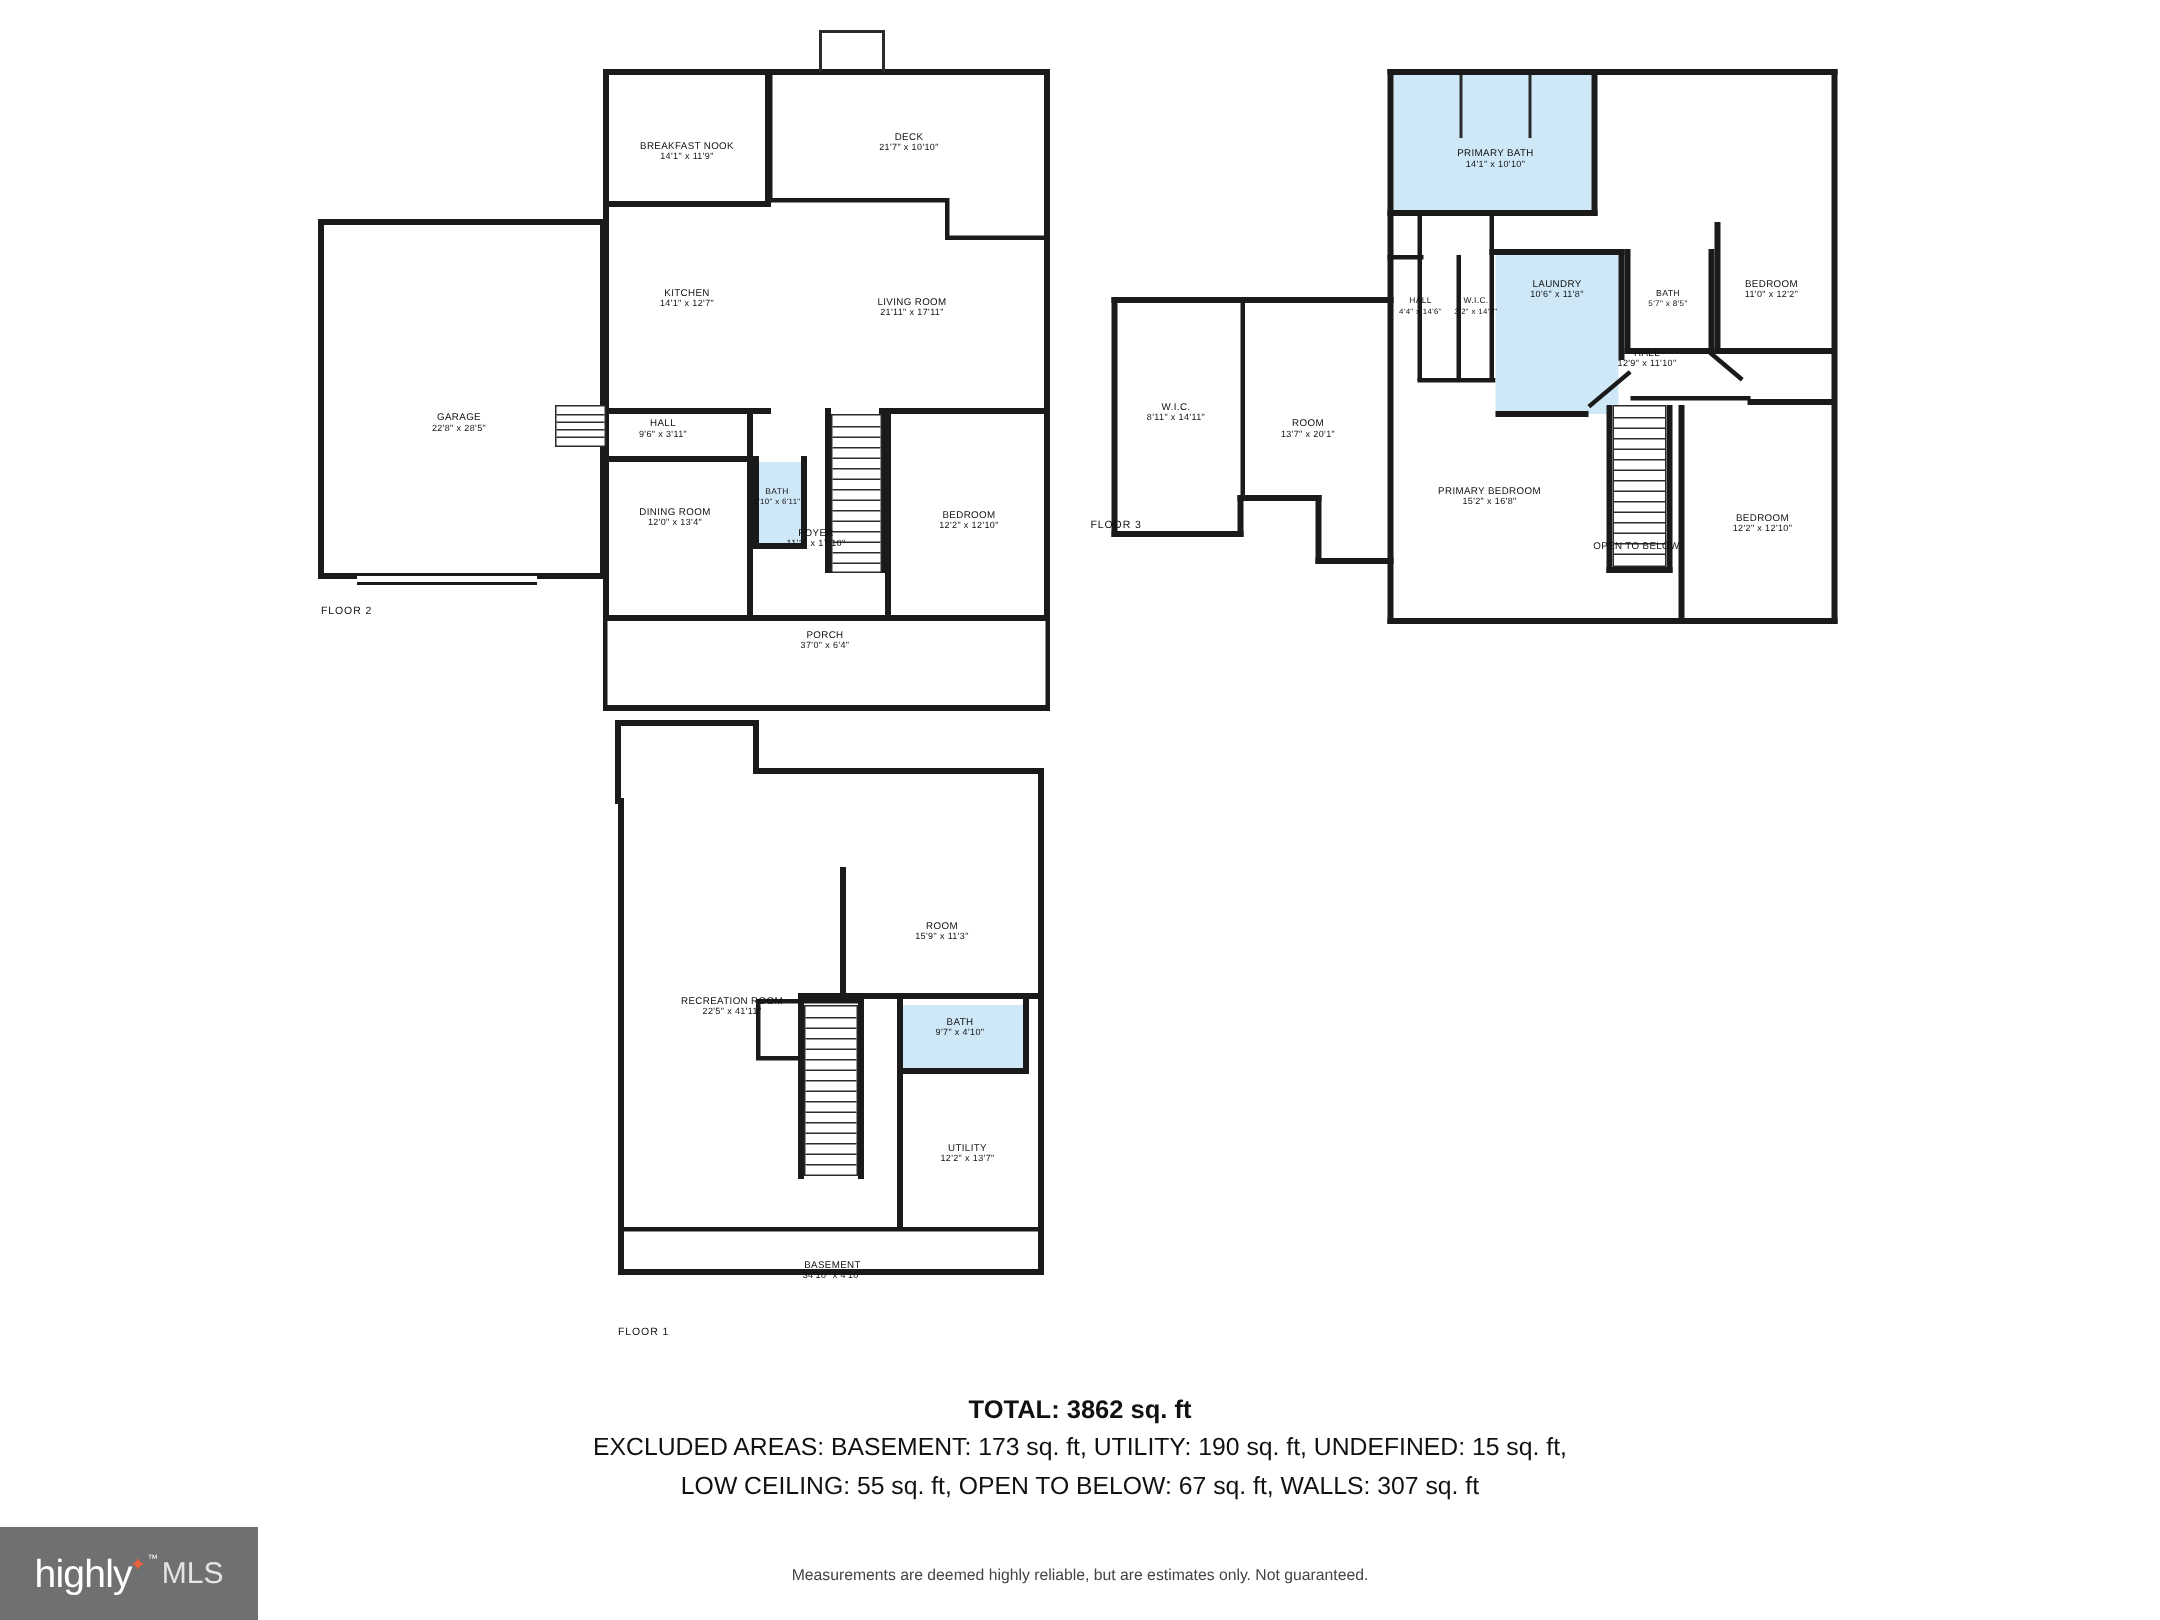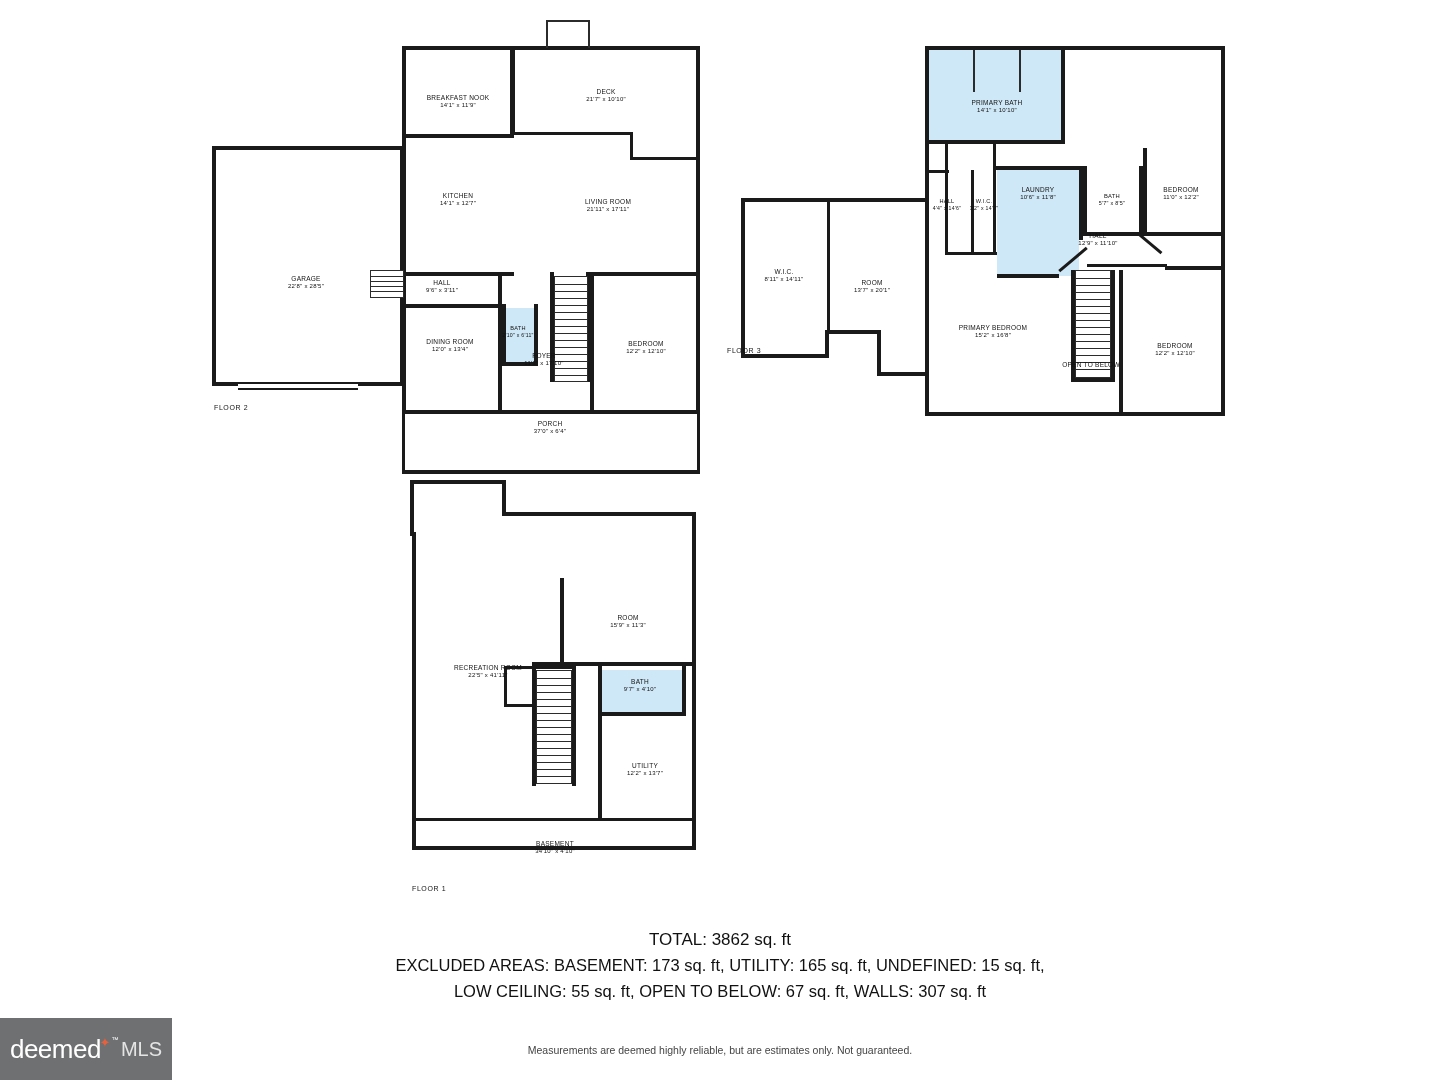--- a/index.html
+++ b/index.html
@@ -76,21 +76,21 @@
   .summary {
     position: absolute;
     left: 0;
     right: 0;
     text-align: center;
     font-size: 16.5px;
     line-height: 1.55;
     color: #111;
   }
   .summary .total {
-    font-weight: normal;
+    font-weight: bold;
     font-size: 17px;
   }
   .disclaimer {
     position: absolute;
     left: 0;
     right: 0;
     text-align: center;
     font-size: 10.5px;
     color: #444;
   }
@@ -433,28 +433,28 @@
     </div>
     <div class="label" style="left:155px; top:370px;">
       <span class="nm">BASEMENT</span>
         <span class="dm">34'10" x 4'10"</span>
     </div>
     <div class="floor-tag" style="left:12px; top:415px;">FLOOR 1</div>
   </div>
 
   <div class="summary" style="top:927px;">
     <div class="total">TOTAL: 3862 sq. ft</div>
-    <div>EXCLUDED AREAS: BASEMENT: 173 sq. ft, UTILITY: 165 sq. ft, UNDEFINED: 15 sq. ft,</div>
+    <div>EXCLUDED AREAS: BASEMENT: 173 sq. ft, UTILITY: 190 sq. ft, UNDEFINED: 15 sq. ft,</div>
     <div>LOW CEILING: 55 sq. ft, OPEN TO BELOW: 67 sq. ft, WALLS: 307 sq. ft</div>
   </div>
 
   <div class="disclaimer" style="top:1044px;">Measurements are deemed highly reliable, but are estimates only. Not guaranteed.</div>
 
   <div class="logo">
     <span class="bright">
-      <span>deemed</span>
+      <span>highly</span>
       <span class="star">✦</span>
       <span class="tm">™</span>
     </span>
     <span class="mls">MLS</span>
   </div>
 
 </div>
 
 </body></html>

